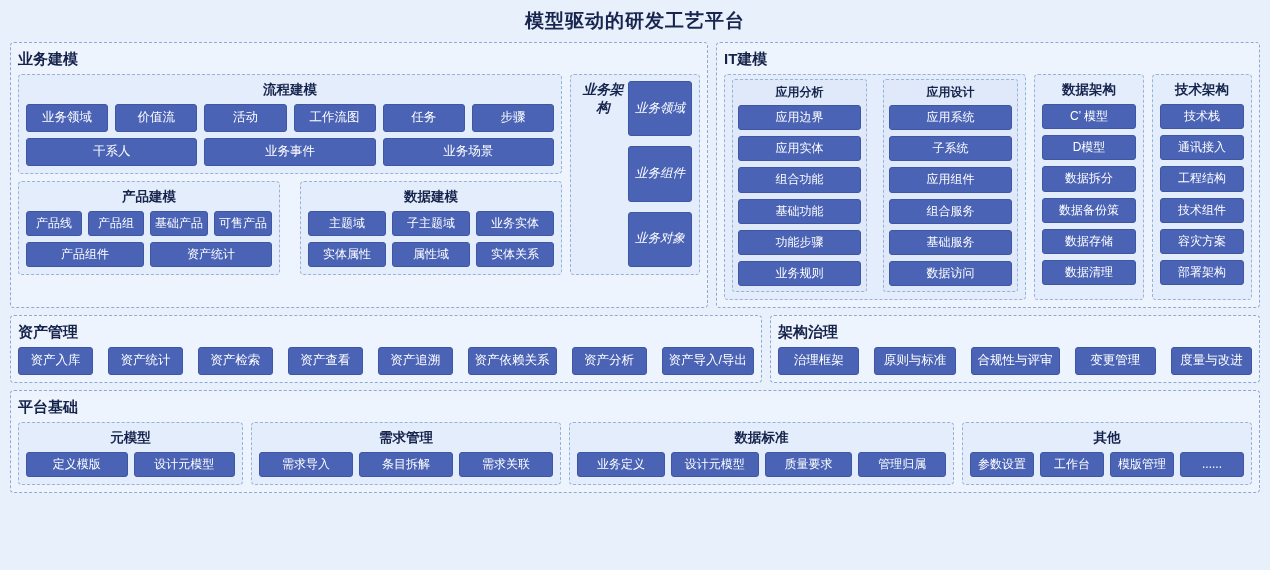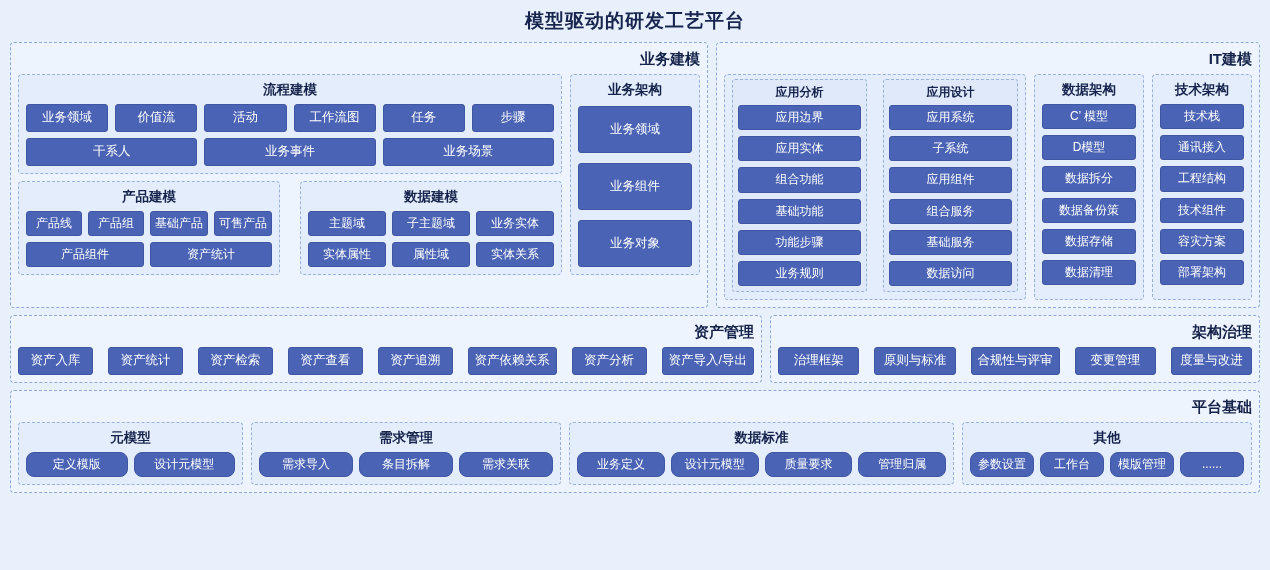--- a/index.html
+++ b/index.html
@@ -31,21 +31,21 @@
     letter-spacing: 1px;
   }
   .panel {
     border: 1px dashed #8fa9d6;
     border-radius: 4px;
     background: #eef4fd;
     box-sizing: border-box;
     padding: 5px 7px 7px 7px;
   }
   .panel-title {
-    text-align: right;
+    text-align: left;
     font-weight: bold;
     font-size: 15px;
     color: #15224a;
     padding: 2px 0 5px 0;
   }
   .subpanel {
     border: 1px dashed #9ab2da;
     border-radius: 4px;
     background: #e4edfb;
     box-sizing: border-box;
@@ -133,21 +133,21 @@
 
   
   #platform-base { margin-top: 7px; }
   .pb-body { display: flex; gap: 8px; align-items: stretch; }
   .pb-body > .subpanel { display: flex; flex-direction: column; }
   #meta-model { flex: 0 0 225px; }
   #req-mgmt { flex: 0 0 310px; }
   #data-std { flex: 1 1 auto; }
   #other-panel { flex: 0 0 290px; }
   .pb-chips { display: flex; gap: 6px; margin-top: auto; }
-  .pb-chips .chip { flex: 1 1 0; border-radius: 8px; }
+  .pb-chips .chip { flex: 1 1 0; }
 </style>
 </head>
 <body>
 
 <div class="page">
 
   <div class="page-title">模型驱动的研发工艺平台</div>
 
   <div class="top-row">
 
@@ -195,21 +195,21 @@
                 <div class="chip sm">实体属性</div>
                 <div class="chip sm">属性域</div>
                 <div class="chip sm">实体关系</div>
               </div>
             </div>
           </div>
 
         </div>
 
         <div class="bm-right">
-          <div class="subpanel" style="height:100%; display:flex; flex-direction:column;">
+          <div class="subpanel" style="height:100%; display:flex; flex-direction:row;font-style:italic;">
             <div class="subpanel-title">业务架构</div>
             <div class="ba-list">
               <div class="chip tall">业务领域</div>
               <div class="chip tall">业务组件</div>
               <div class="chip tall">业务对象</div>
             </div>
           </div>
         </div>
       </div>
     </div>

